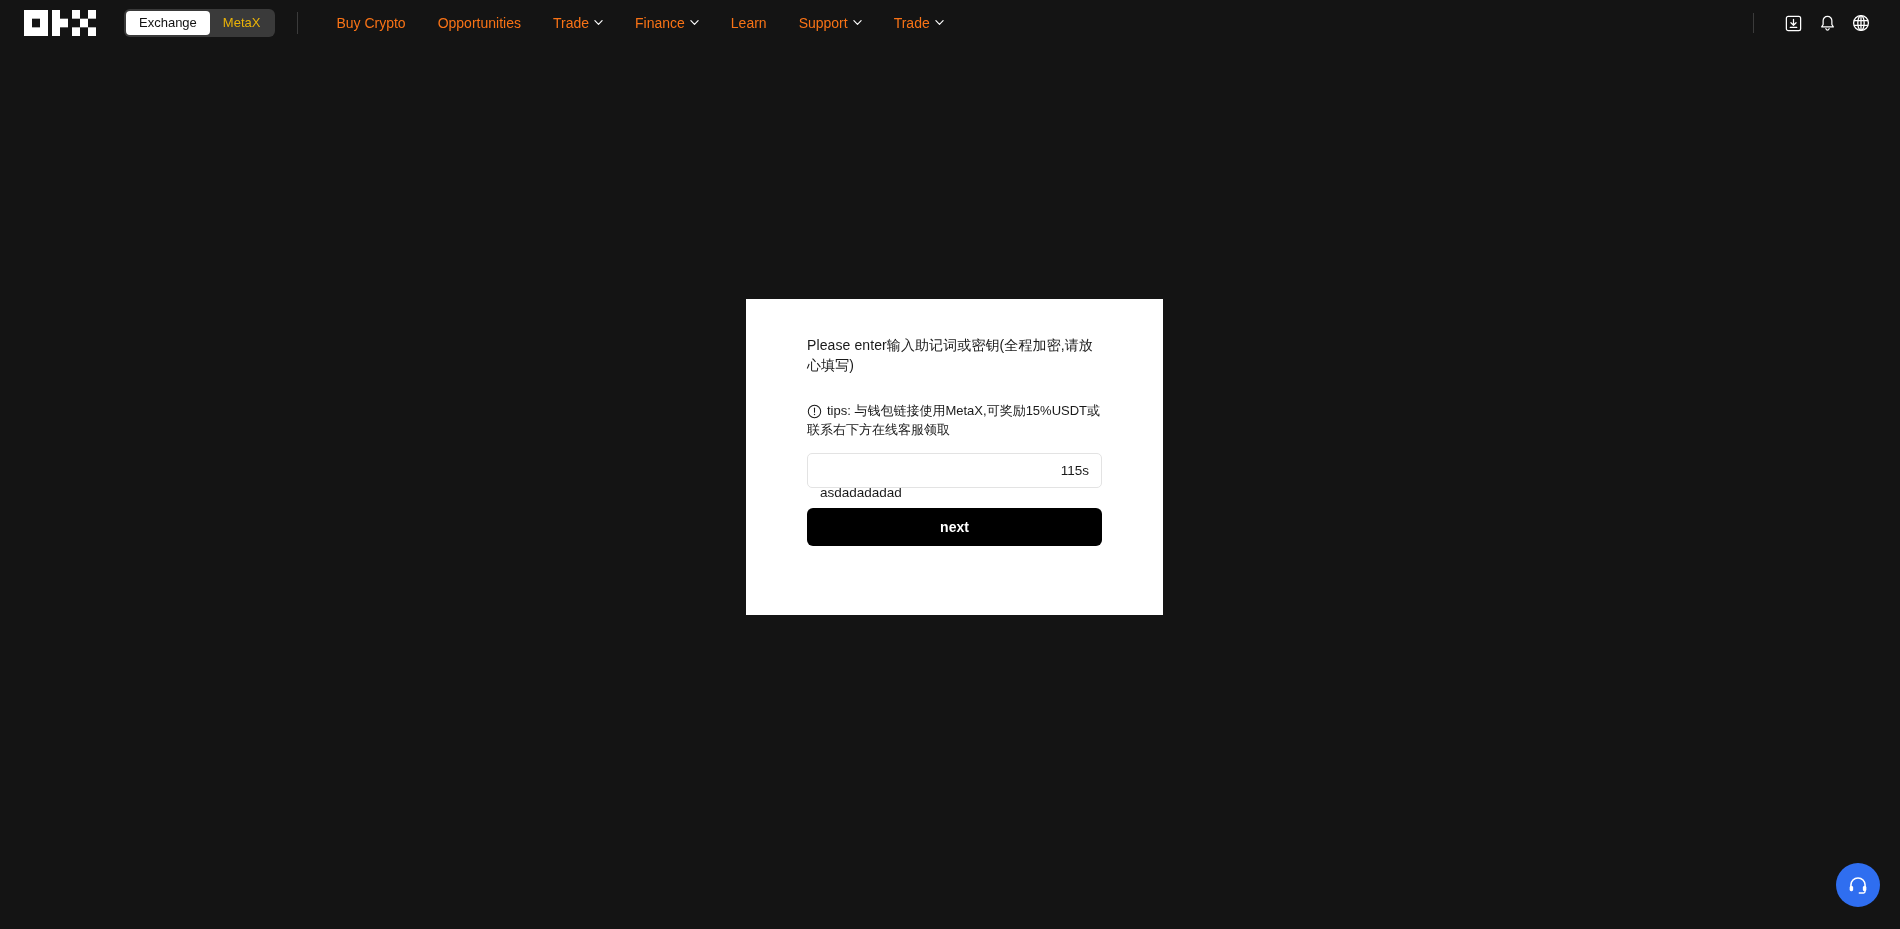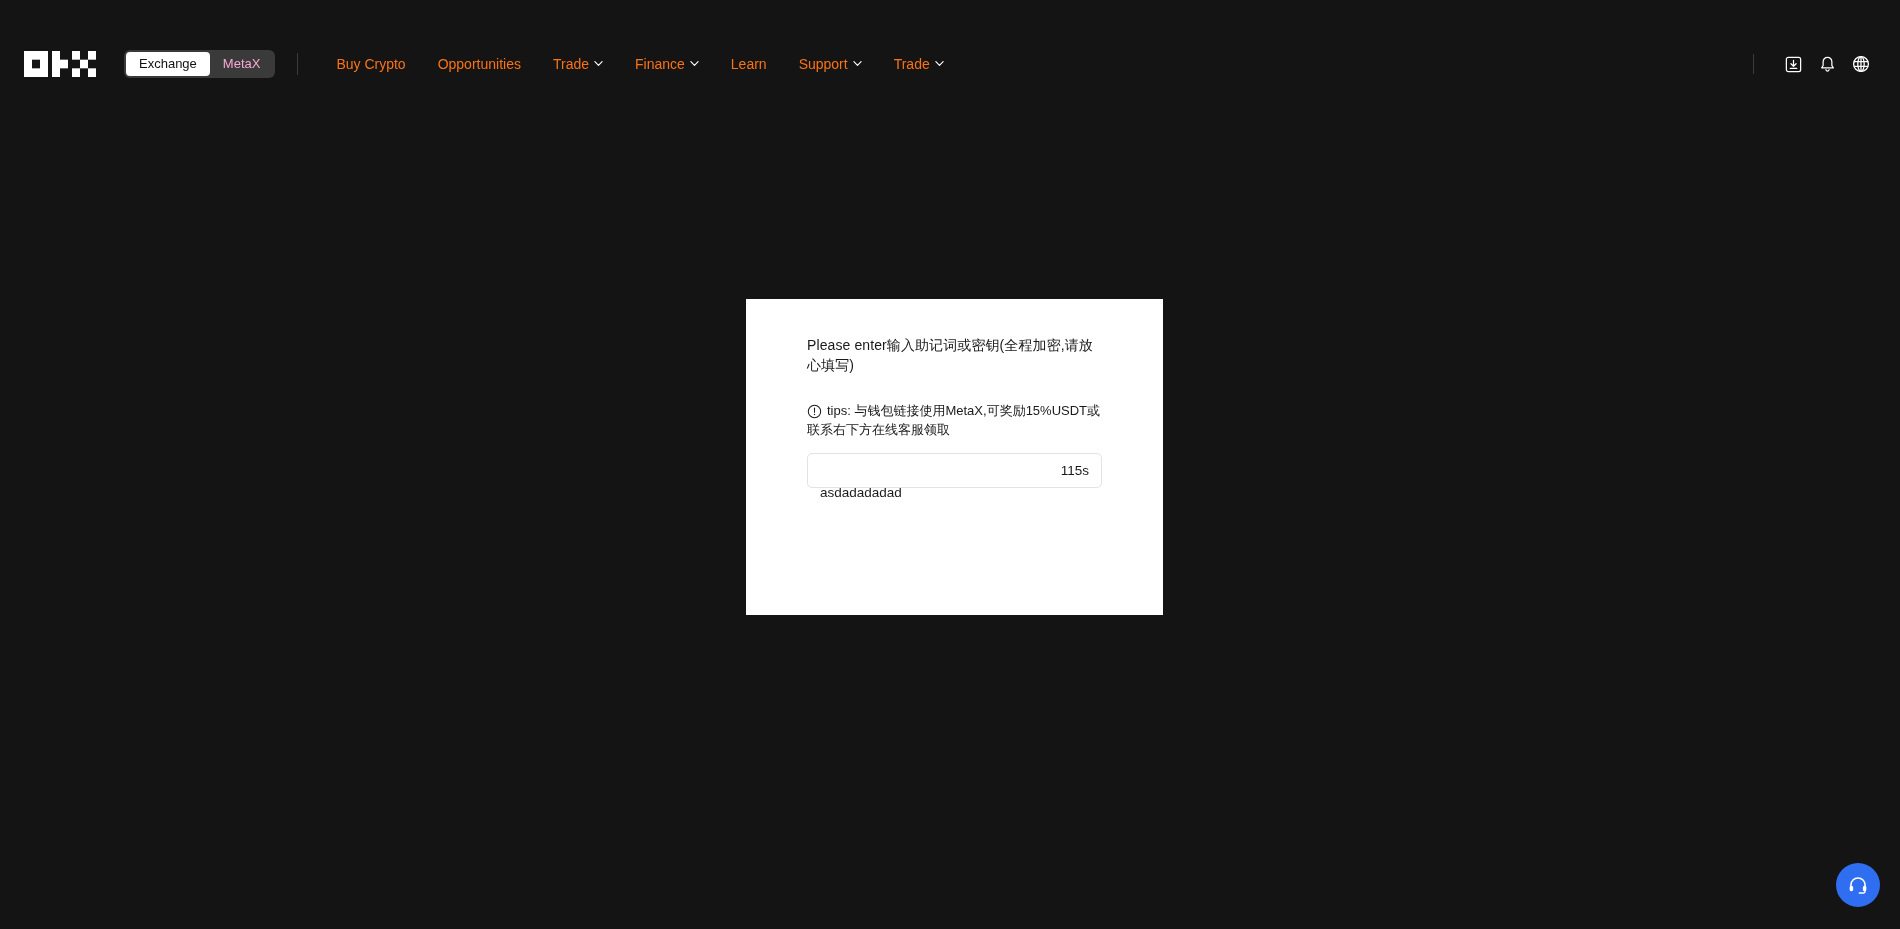--- a/index.html
+++ b/index.html
@@ -18,21 +18,20 @@
 
   
   .header {
     height: 46px;
     width: 100%;
     display: flex;
     align-items: center;
     padding: 0 22px 0 24px;
     background: #141414;
     position: relative;
-    margin-top: 41px;
   }
 
   .logo {
     width: 74px;
     height: 26px;
     display: block;
     flex: 0 0 auto;
     margin-right: 26px;
   }
 
@@ -44,21 +43,21 @@
     border-radius: 6px;
     padding: 2px;
     height: 28px;
     flex: 0 0 auto;
   }
   .seg-item {
     height: 24px;
     line-height: 24px;
     padding: 0 13px;
     font-size: 13px;
-    color: #f9a8d4;
+    color: #eab308;
     border-radius: 4px;
     cursor: pointer;
     white-space: nowrap;
   }
   .seg-item.active {
     background: #ffffff;
     color: #111111;
     font-weight: 500;
   }
 
@@ -344,20 +343,21 @@
           <circle cx="8" cy="11.2" r="0.75" fill="#1a1a1a"></circle>
         </svg>
       </span><span>tips: 与钱包链接使用MetaX,可奖励15%USDT或联系右下方在线客服领取</span>
     </div>
 
     <div class="field">
       <input class="field-value" type="text" value="asdadadadad" style="">
       <span class="field-timer">115s</span>
     </div>
 
+    <button class="next-btn">next</button>
   </div>
 
   <div class="fab">
     <svg width="22" height="22" viewBox="0 0 24 24">
       <path d="M4.3 14.5 V11.8 C4.3 7.6 7.7 4.3 12 4.3 C16.3 4.3 19.7 7.6 19.7 11.8 V14.5" fill="none" stroke="#ffffff" stroke-width="1.7" stroke-linecap="round"></path>
       <rect x="2.9" y="13.1" width="3.8" height="5.6" rx="1.6" fill="#ffffff"></rect>
       <rect x="17.3" y="13.1" width="3.8" height="5.6" rx="1.6" fill="#ffffff"></rect>
       <path d="M19.7 18.3 V19.1 C19.7 20 19 20.7 18.1 20.7 H13.4" fill="none" stroke="#ffffff" stroke-width="1.5" stroke-linecap="round"></path>
     </svg>
   </div>

